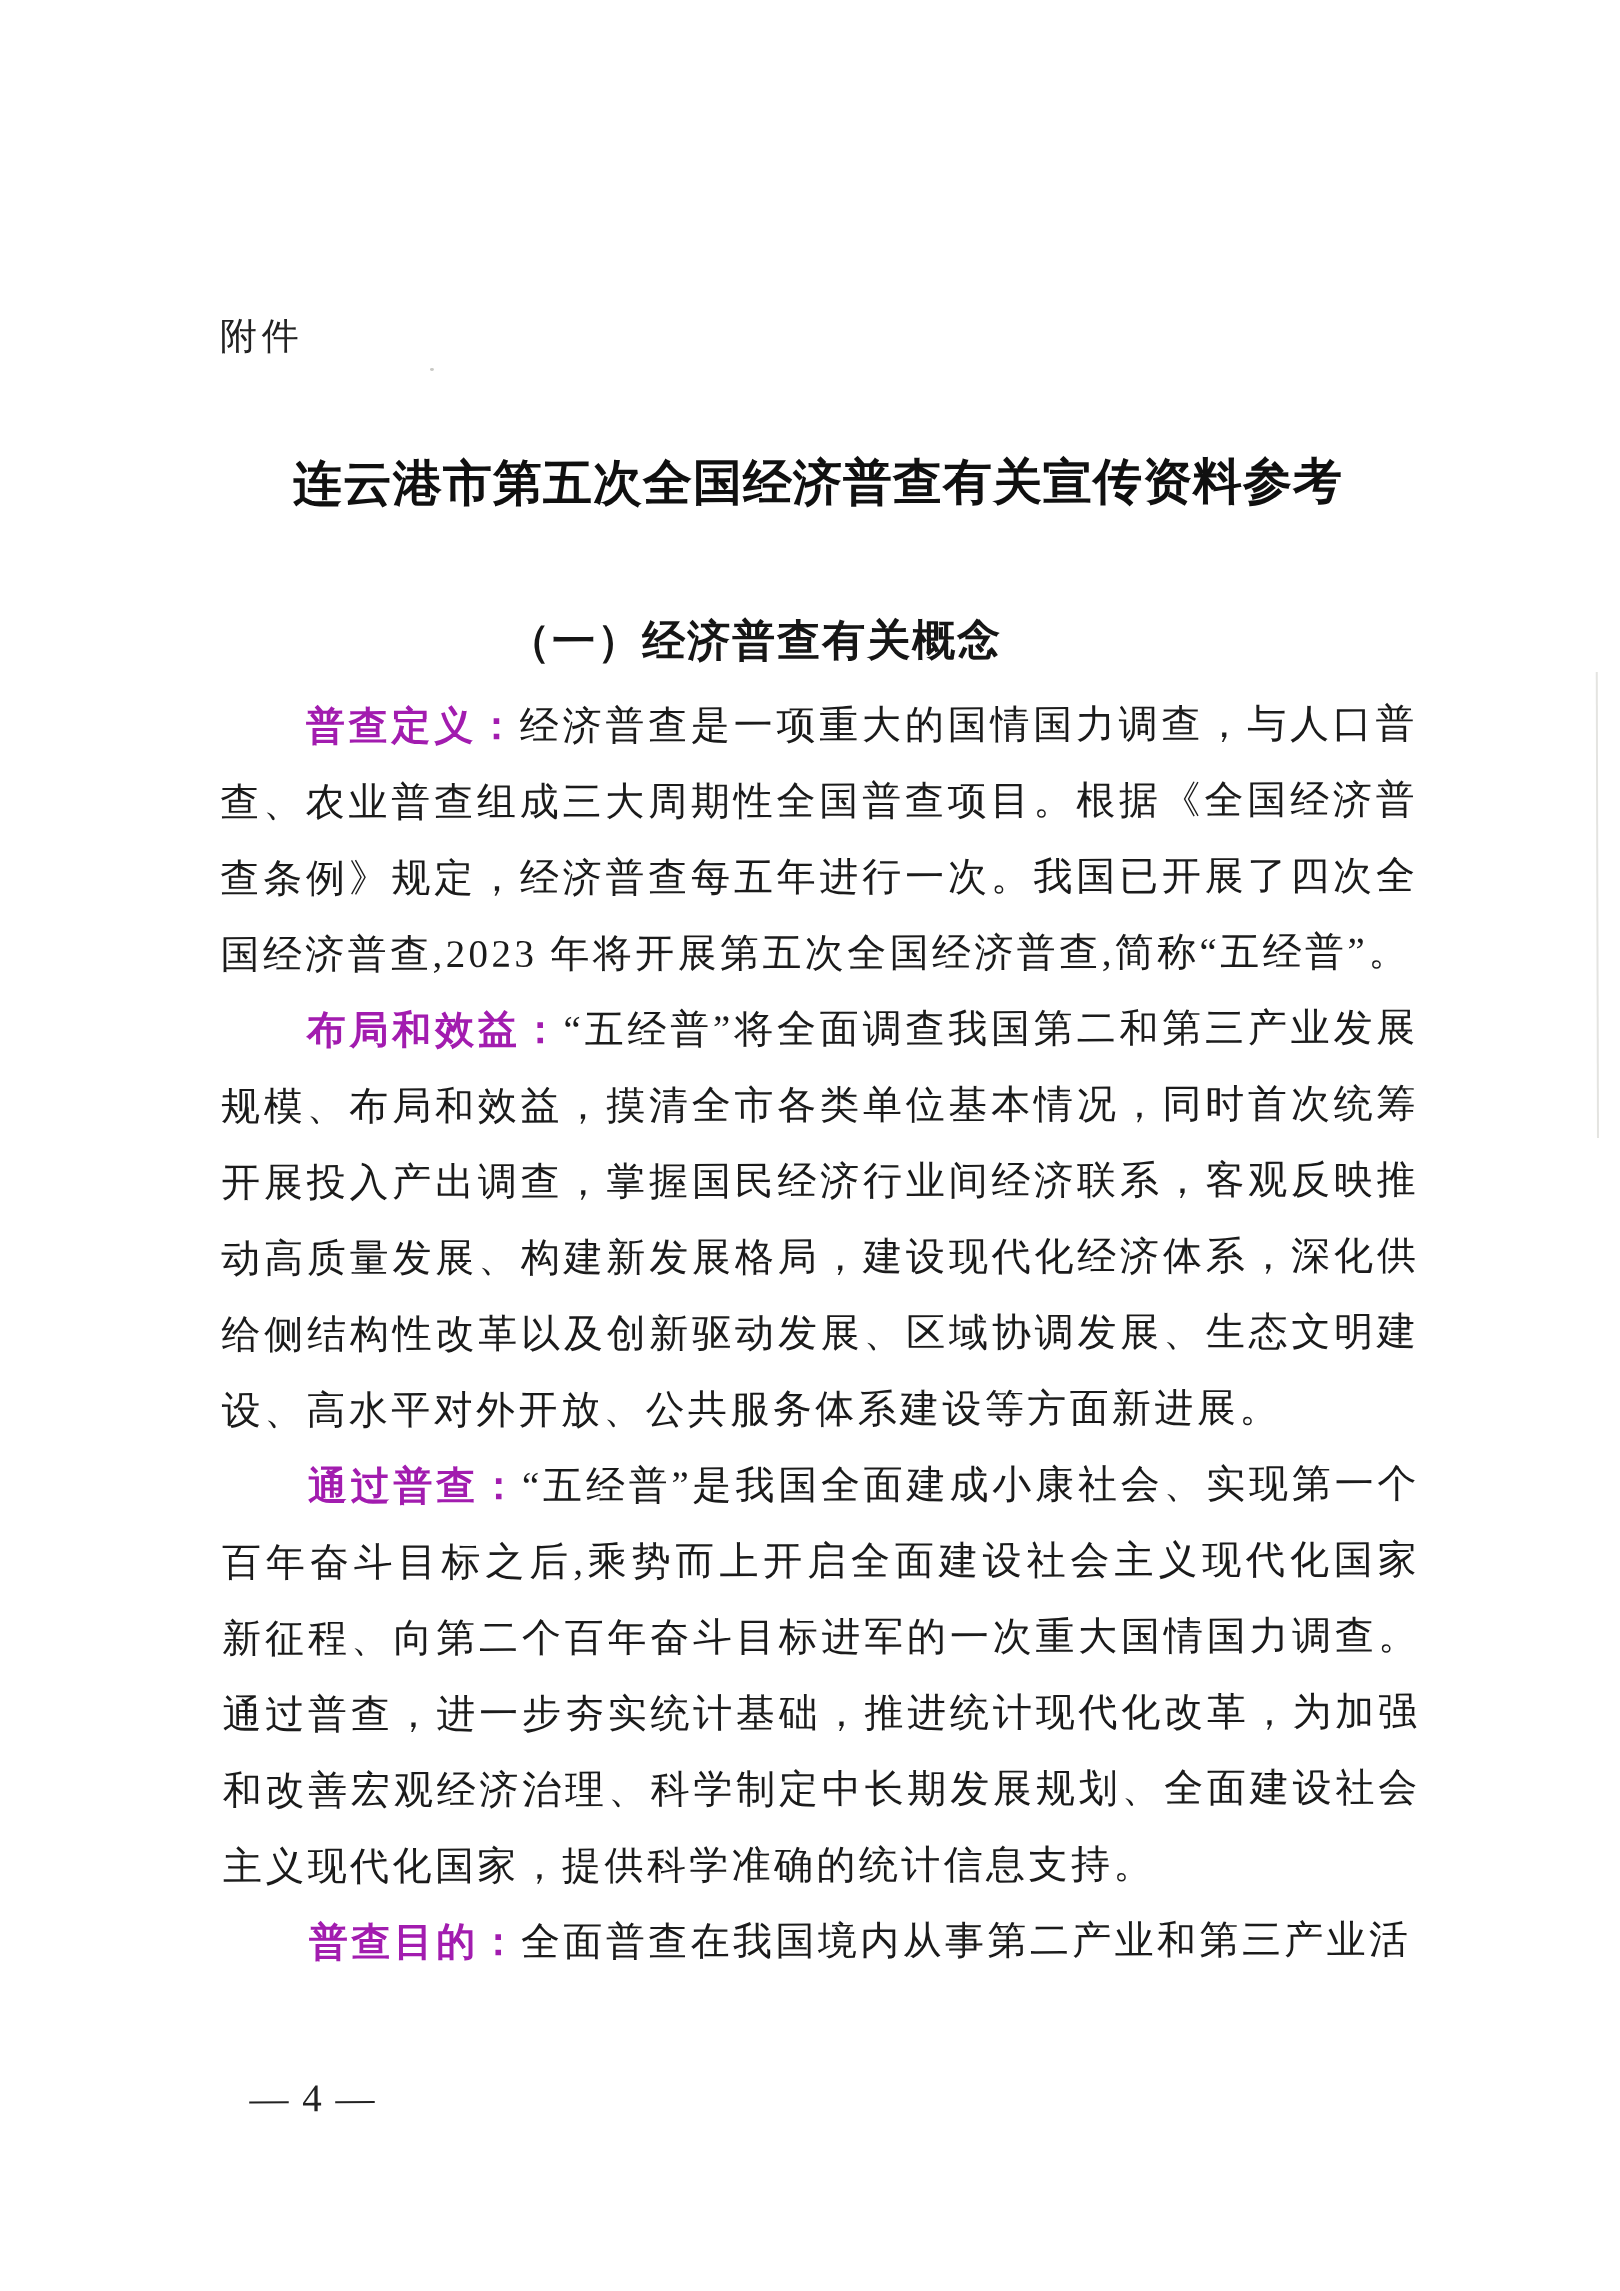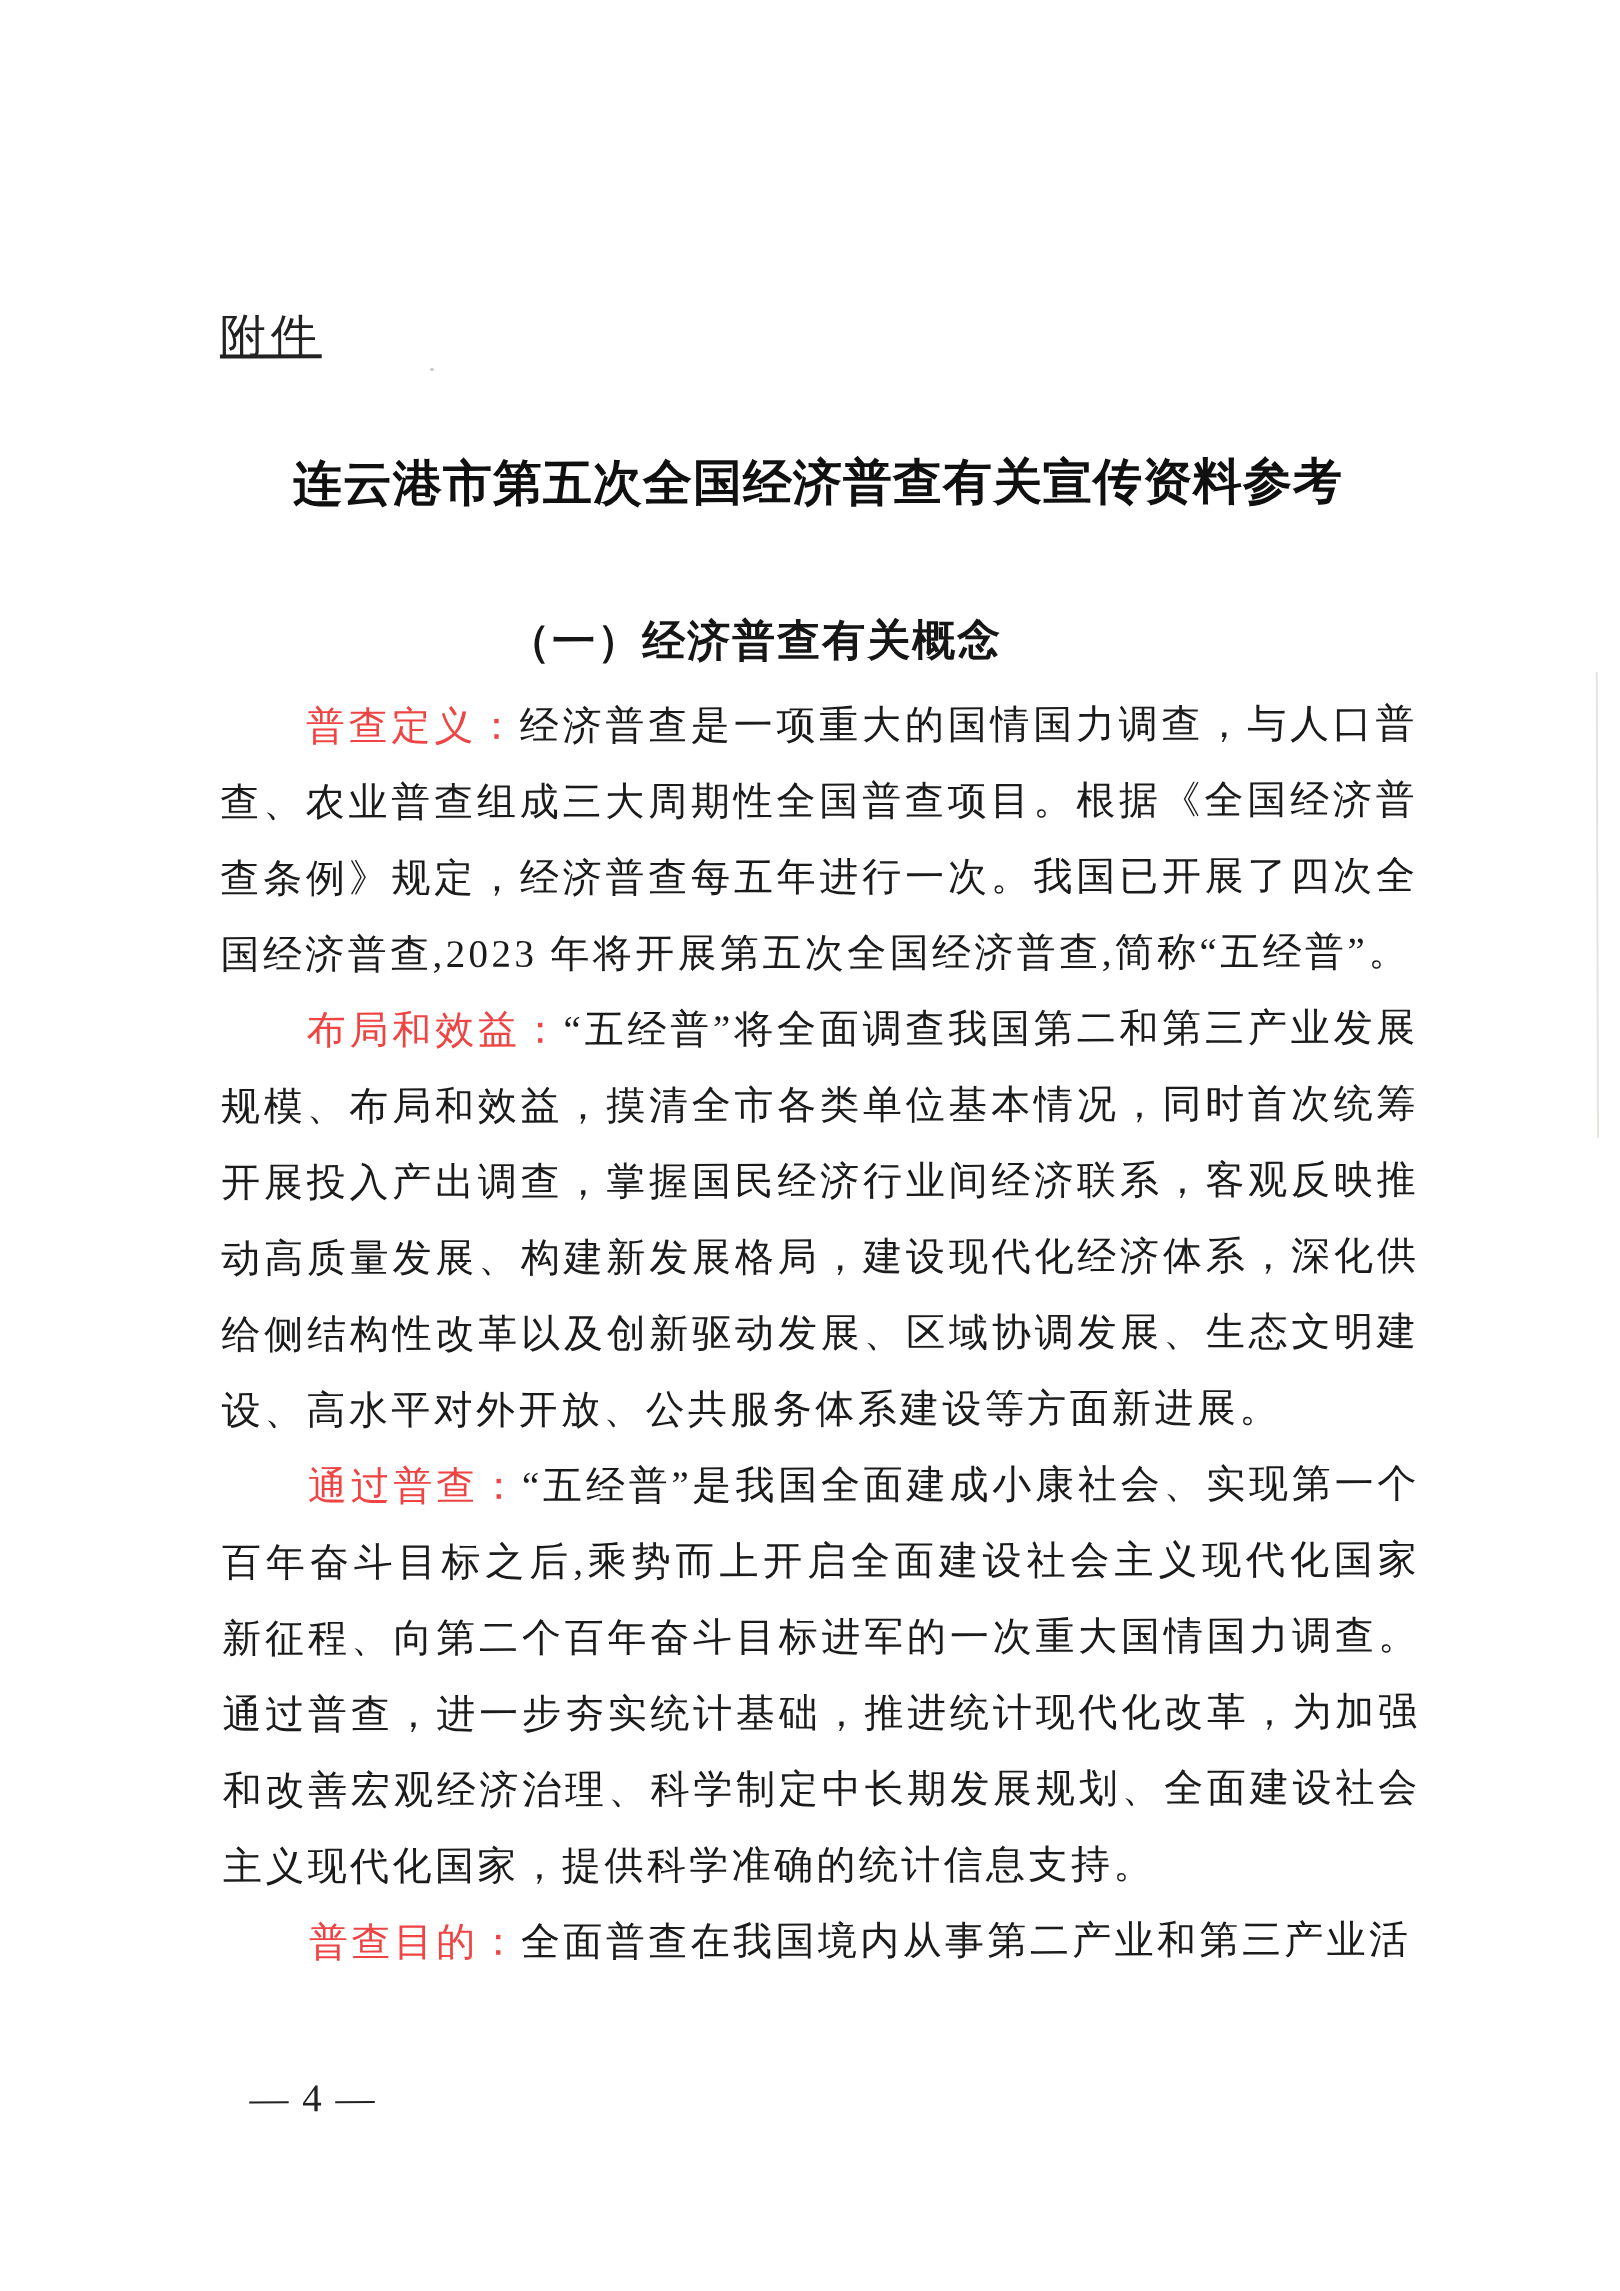--- a/index.html
+++ b/index.html
@@ -19,25 +19,24 @@
   .content {
     position: absolute;
     inset: 0;
     transform: rotate(-0.15deg);
   }
   .attachment {
     position: absolute;
     left: 222px;
     top: 310px;
     font-family: "Liberation Sans", "DejaVu Sans", sans-serif;
-    font-size: 46px;
+    font-size: 37px;
     line-height: 49px;
     letter-spacing: 4.9px;
     color: #222222;
-    text-decoration: underline;
   }
   .doc-title {
     position: absolute;
     left: 0;
     right: 0;
     top: 451px;
     margin: 0;
     text-align: center;
     font-family: "Liberation Serif", "DejaVu Serif", serif;
     font-size: 49px;
@@ -73,22 +72,22 @@
     text-align: justify;
     text-justify: inter-ideograph;
     color: #1b1b1b;
   }
   .doc-body p {
     margin: 0;
     text-indent: 86px;
   }
   .lead {
     font-family: "Liberation Sans", "DejaVu Sans", sans-serif;
-    font-weight: normal;
-    color: #ef4444;
+    font-weight: bold;
+    color: #a21caf;
   }
   .page-number {
     position: absolute;
     left: 247px;
     top: 2074px;
     font-size: 39px;
     line-height: 45px;
     letter-spacing: 2px;
     color: #222222;
   }

